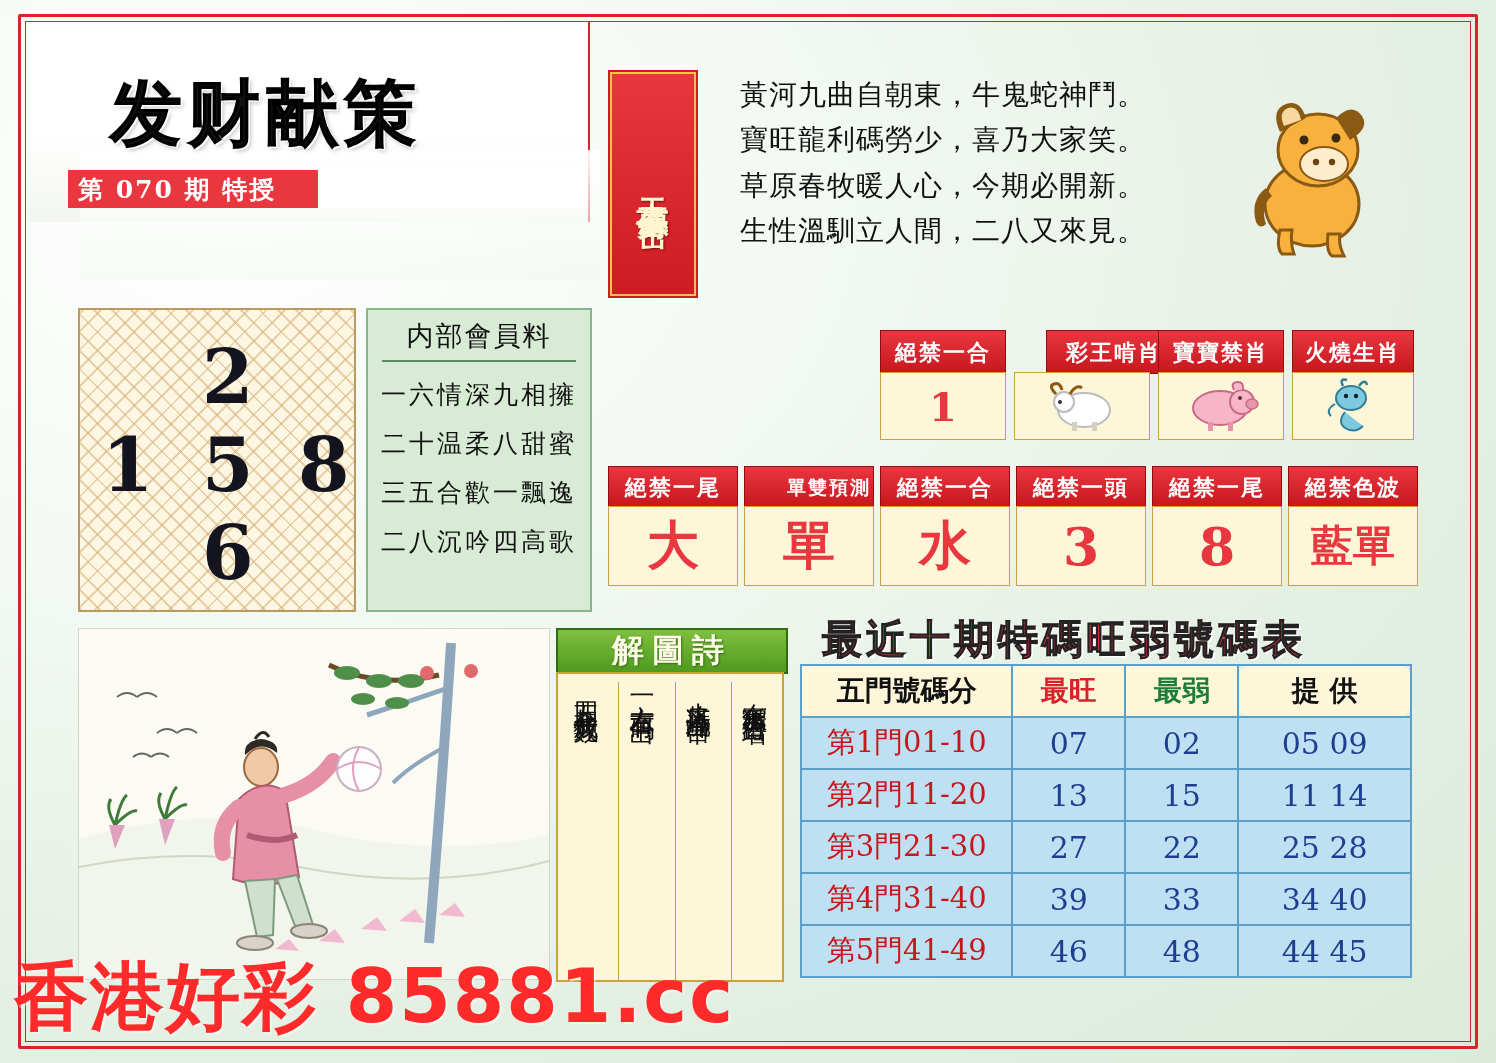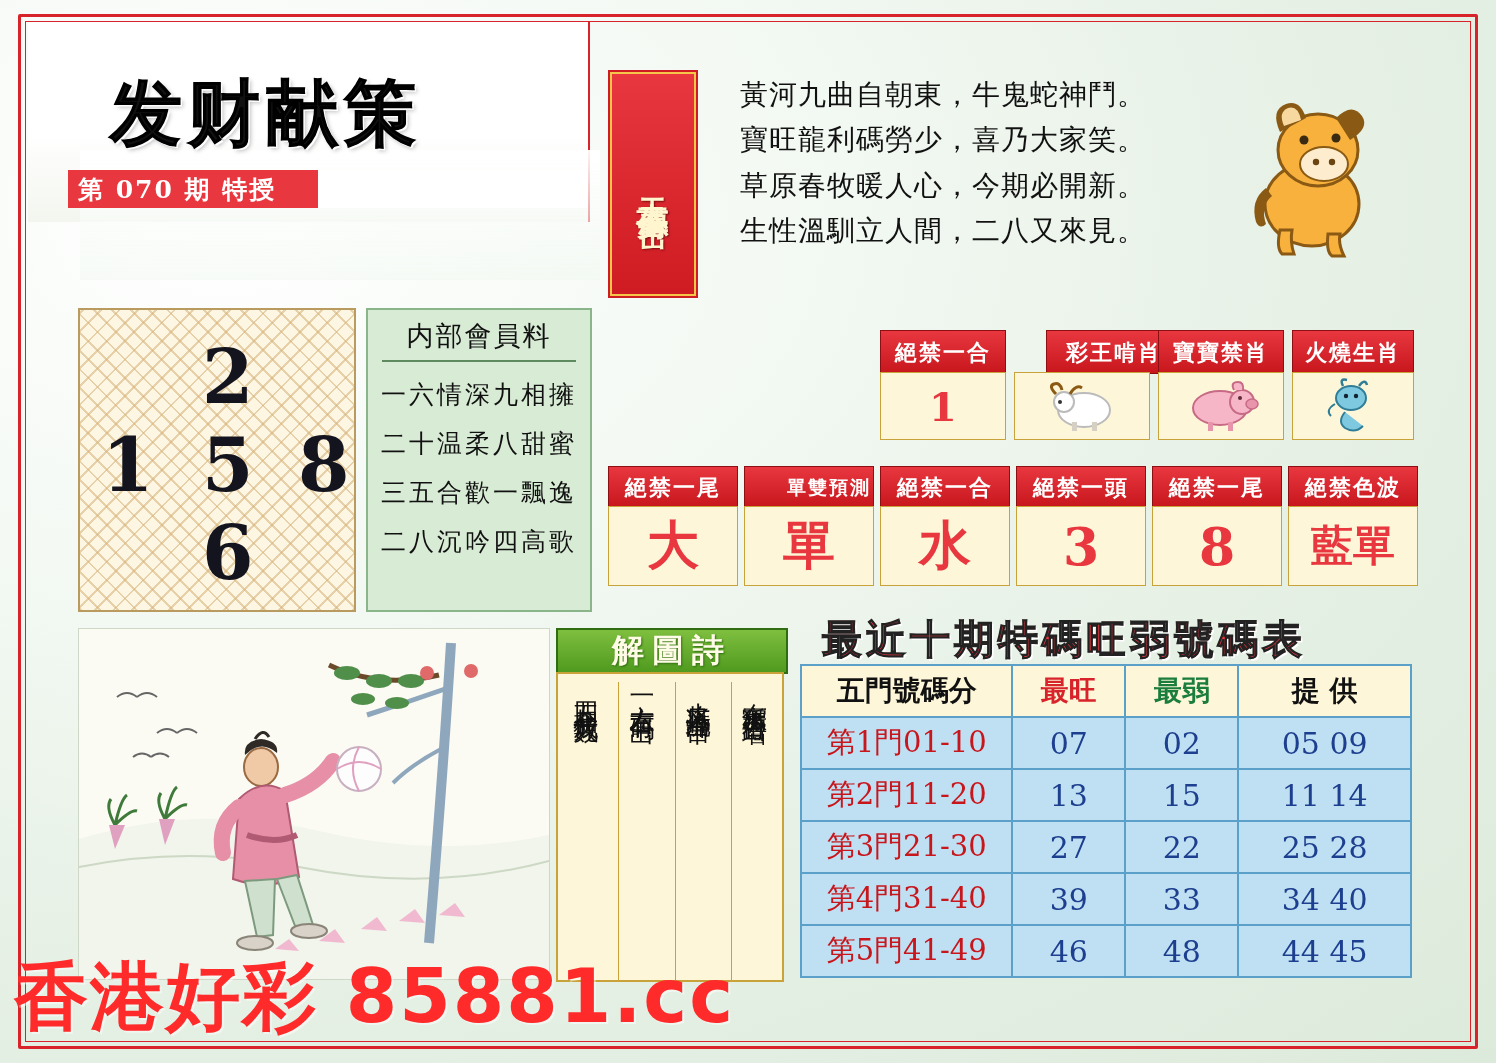--- a/index.html
+++ b/index.html
@@ -351,21 +351,21 @@
     <span class="predcell-num" style="font-size:42px;">藍單</span>
   </div>
 
   <div class="tbl-title">最近十期特碼旺弱號碼表</div>
   <table class="recent">
     <thead>
       <tr>
         <th style="width:214px;">五門號碼分</th>
         <th class="hl-red" style="width:112px;">最旺</th>
         <th class="hl-green" style="width:112px;">最弱</th>
-        <th style="width:174px;">提 供</th>
+        <th style="width:174px;border-radius:13px;">提 供</th>
       </tr>
     </thead>
     <tbody>
       <tr>
         <td class="c0">第1門01-10</td>
         <td>07</td>
         <td>02</td>
         <td>05 09</td>
       </tr>
       <tr>

